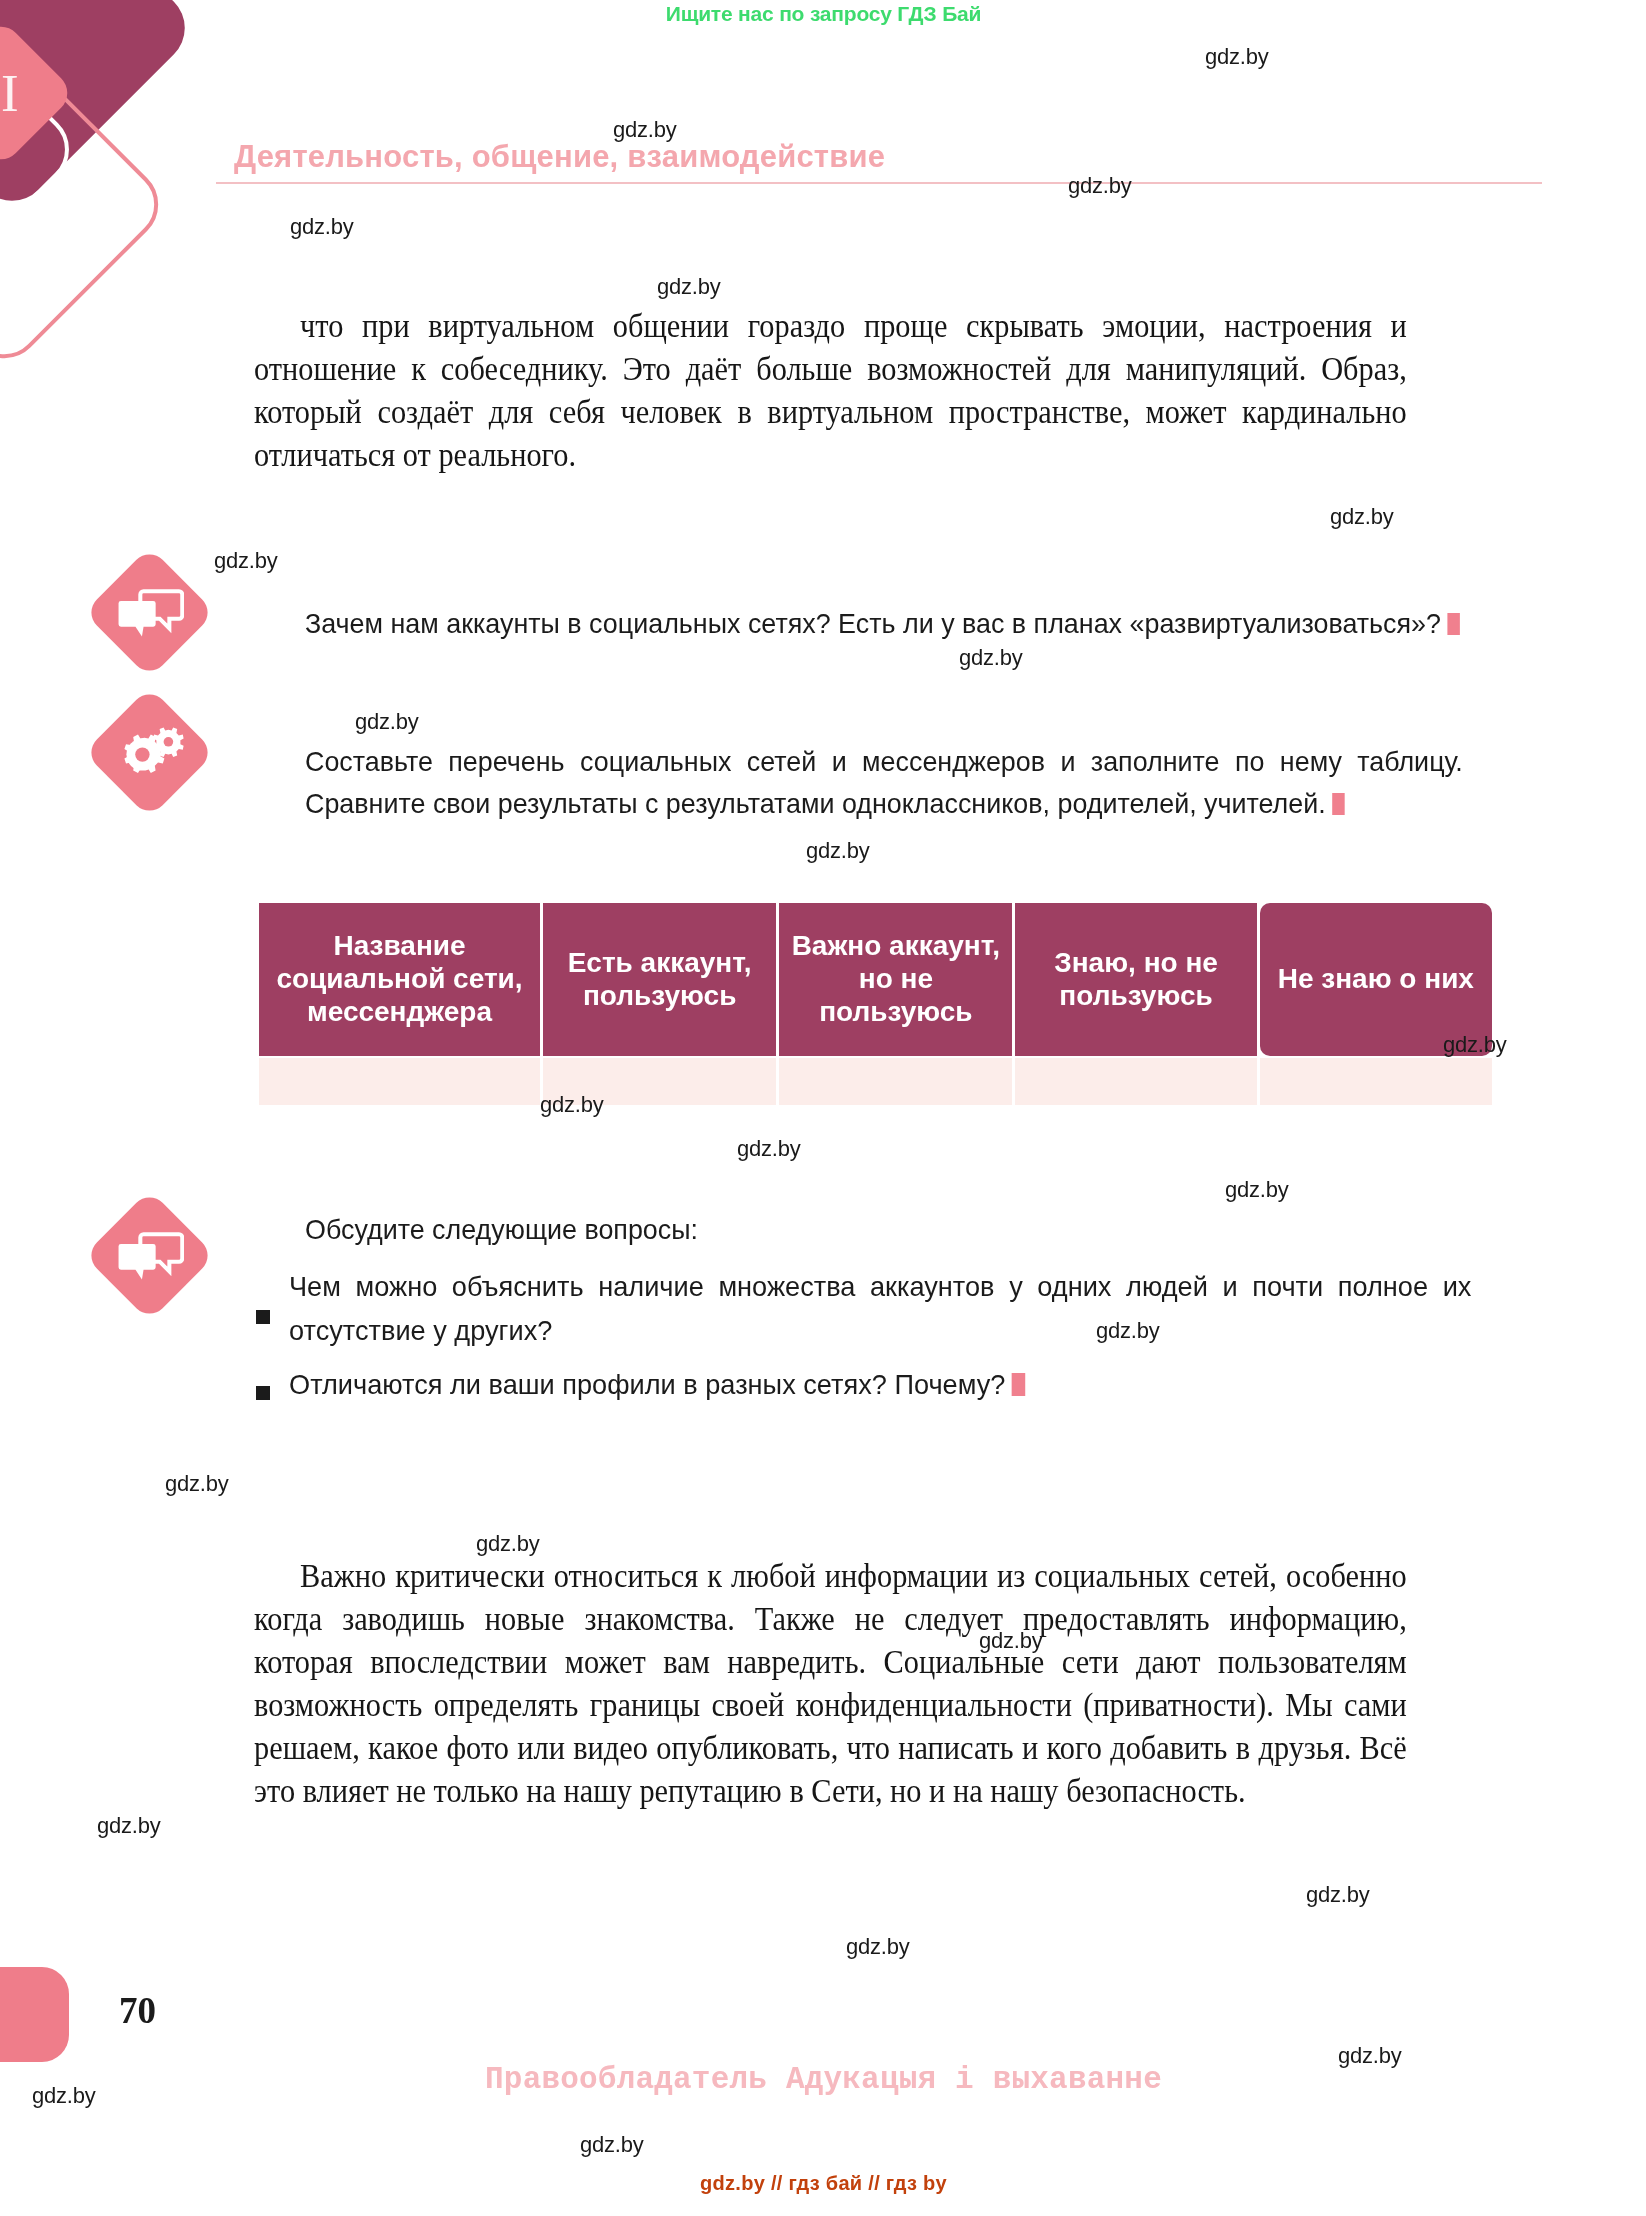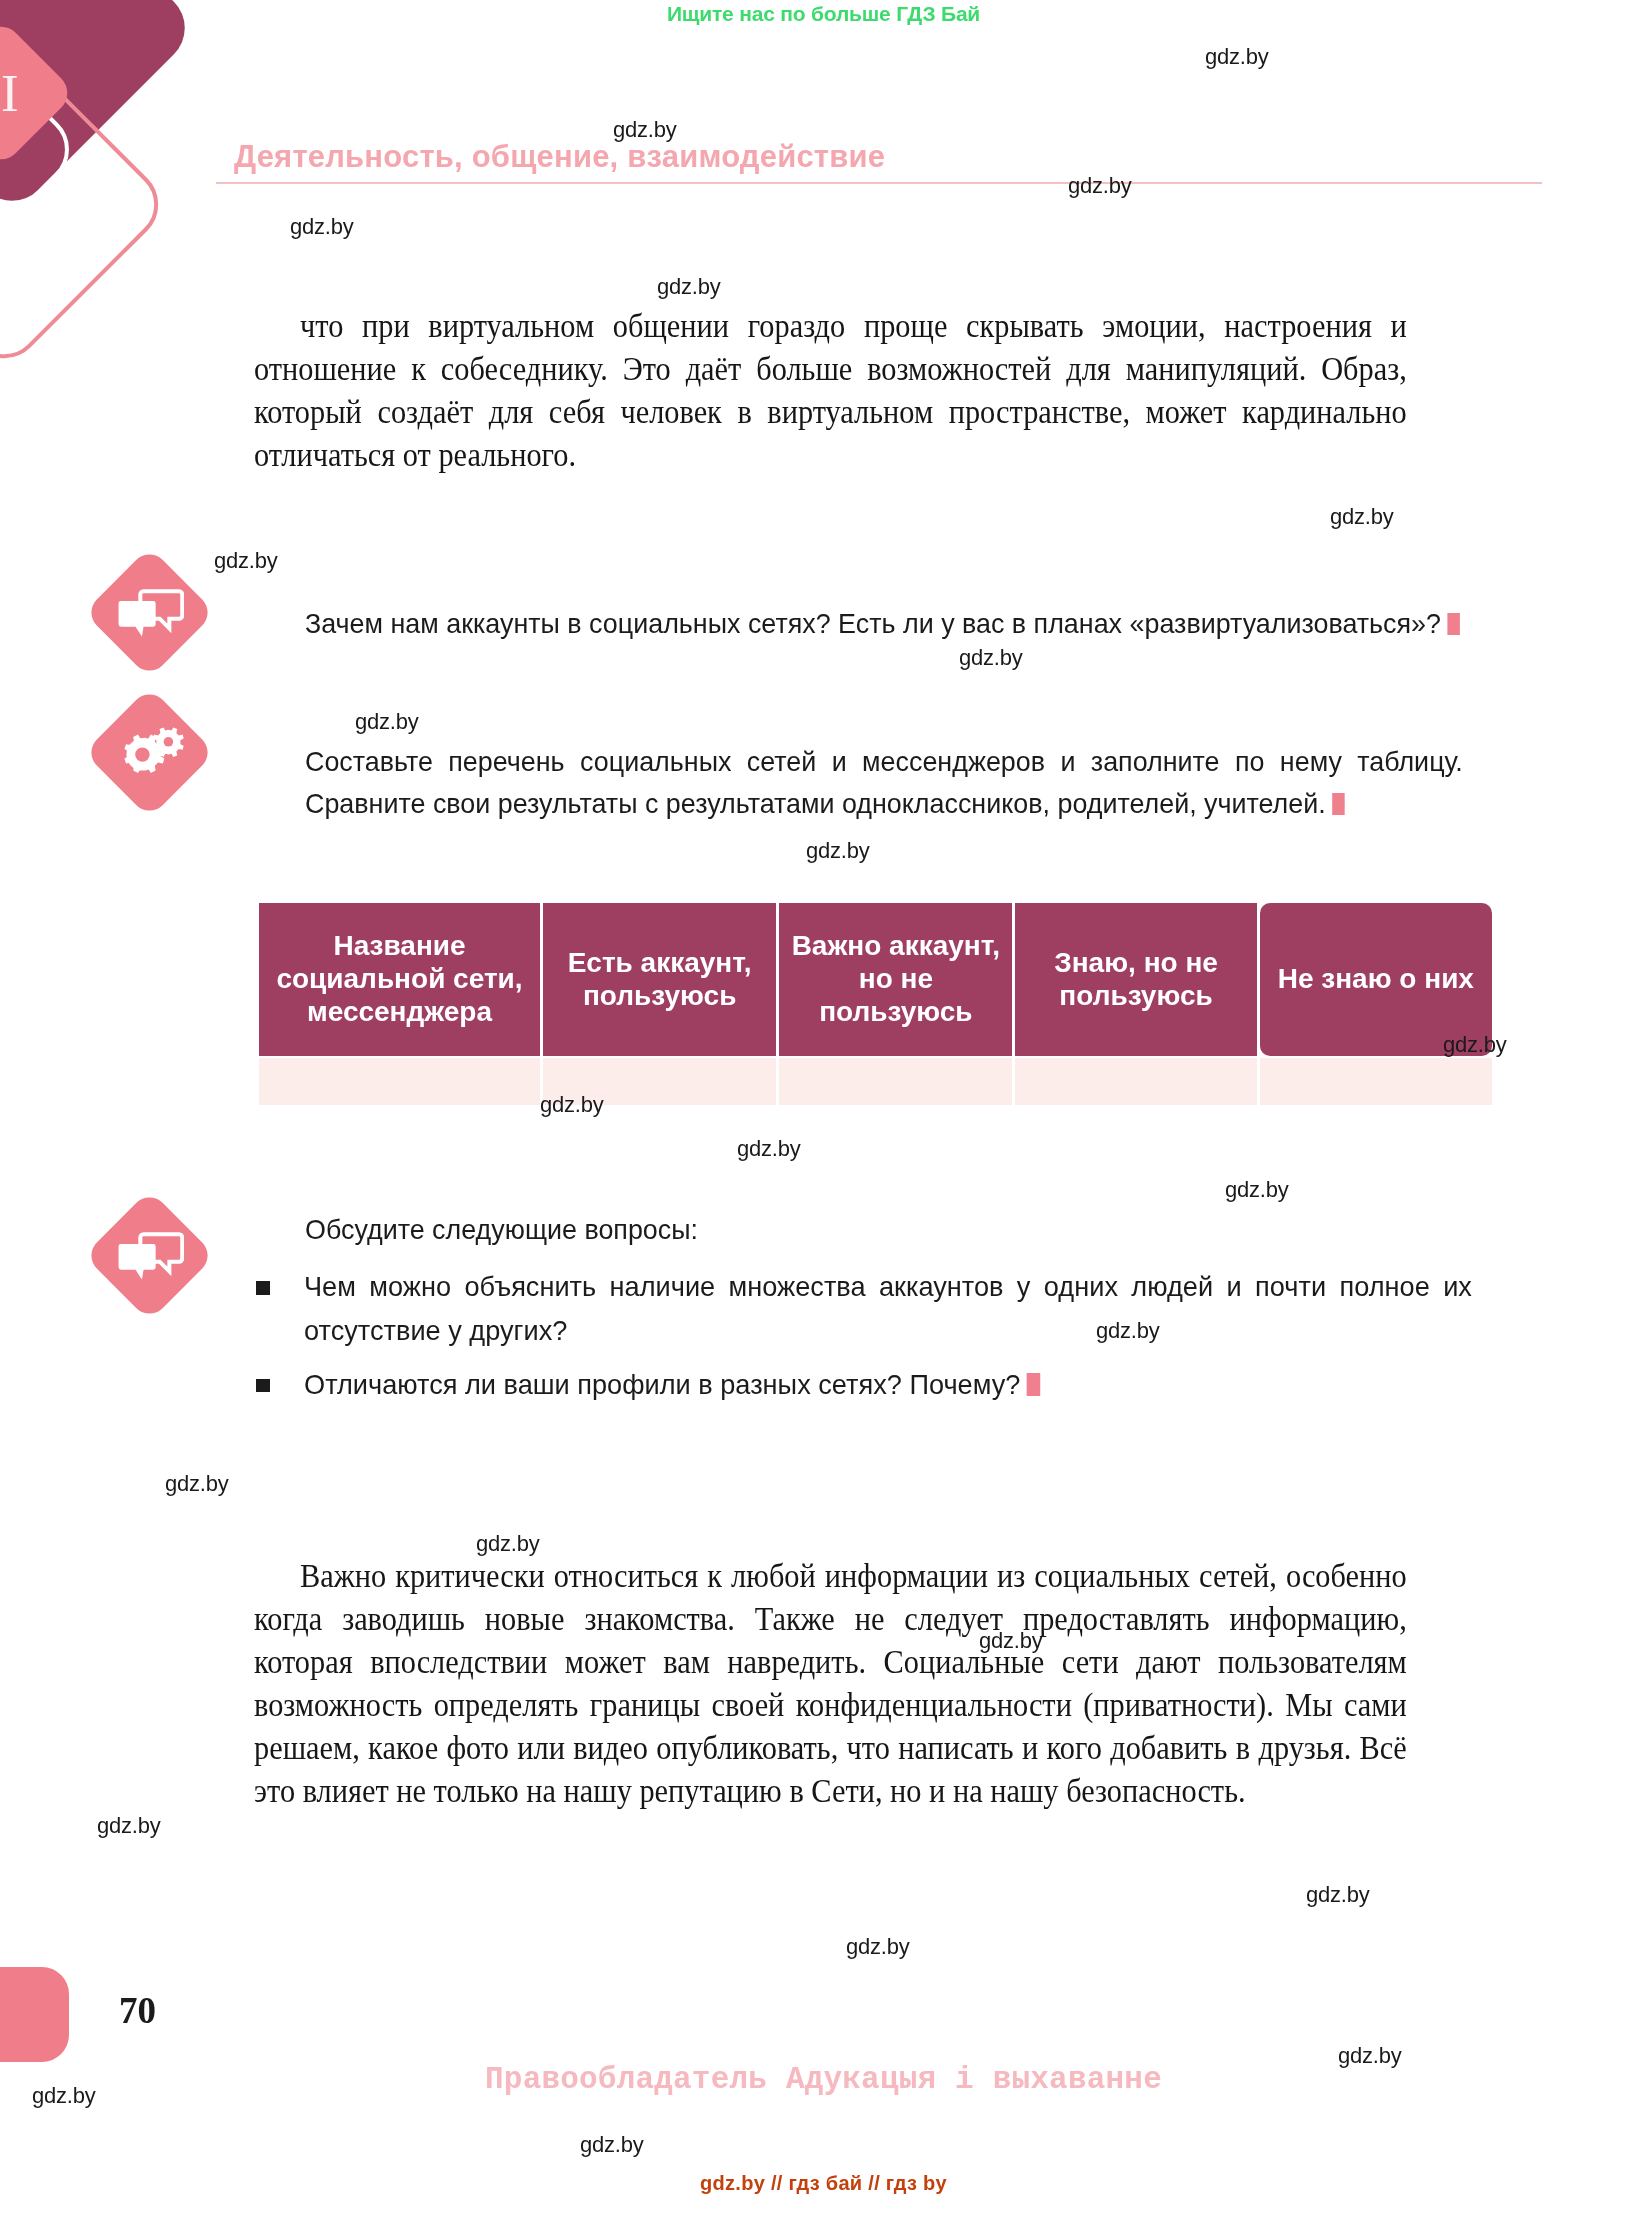--- a/index.html
+++ b/index.html
@@ -248,23 +248,22 @@
   
   .bullet-list {
     position: absolute;
     left: 256px;
     top: 1265px;
     width: 1252px;
     z-index: 22;
   }
   .bullet-row {
     display: flex;
-    align-items: flex-start;
+    align-items: center;
     margin-bottom: 9.7px;
-    gap: 15px;
   }
   .bullet-mark {
     width: 13.7px;
     height: 13.7px;
     background: #1b1b1b;
     margin: 16px 19.3px 0 0;
     flex: none;
   }
   .bullet-text {
     font-family: "Liberation Sans", sans-serif;
@@ -308,21 +307,21 @@
     font-size: 31px;
     font-weight: 700;
     color: #f6b9bf;
     letter-spacing: 0.2px;
     z-index: 16;
   }
 </style>
 </head>
 <body>
 
-<div class="wm-top">Ищите нас по больше ГДЗ Бай</div>
+<div class="wm-top">Ищите нас по запросу ГДЗ Бай</div>
 
 <div class="ornament">
   <div class="orn-square"></div>
   <div class="orn-square-b"></div>
   <div class="orn-square-c"></div>
   <div class="orn-diamond"></div>
   <div class="orn-num">II</div>
 </div>
 
 <div class="chapter-title">Деятельность, общение, взаимодействие</div>

